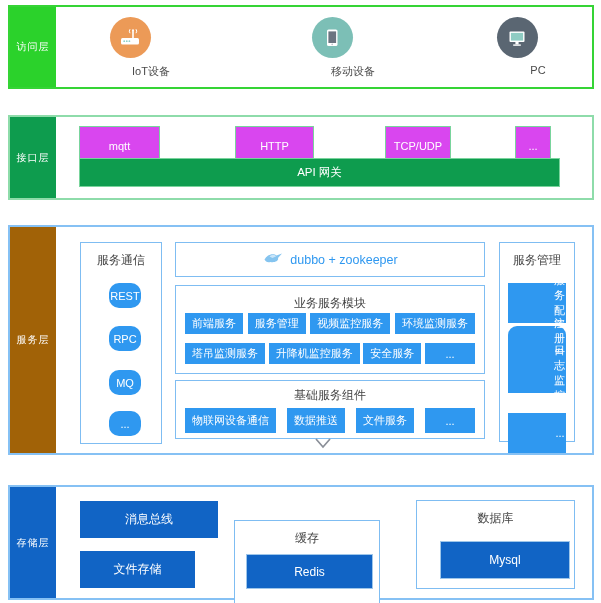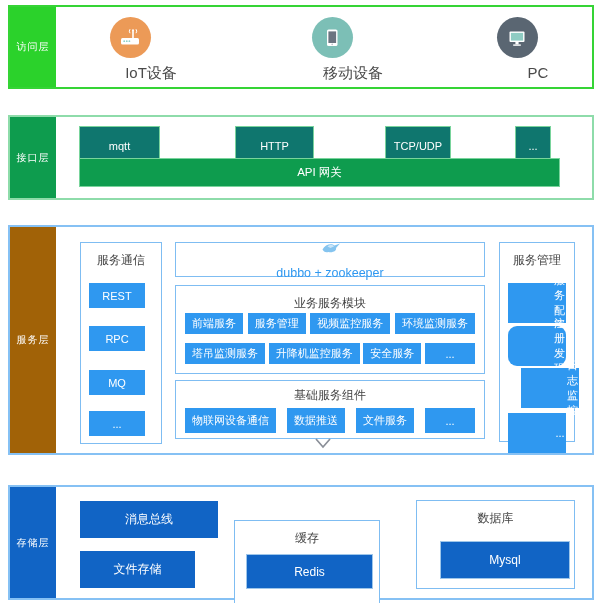--- a/index.html
+++ b/index.html
@@ -6,40 +6,40 @@
   body{width:601px;height:603px;position:relative;overflow:hidden;
        font-family:"Liberation Sans","DejaVu Sans",sans-serif;color:#4a4a4a;}
   .layer{position:absolute;left:8px;width:586px;background:#fff;box-sizing:border-box;}
   .layer-label{position:absolute;left:0;top:0;bottom:0;width:46px;display:flex;
        align-items:center;justify-content:center;color:#fff;font-size:10px;letter-spacing:1px;}
   
   #layer-access{top:5px;height:84px;border:2px solid #35d435;}
   #layer-access .layer-label{background:#2bd22b;}
   .device{position:absolute;top:10px;width:110px;display:flex;flex-direction:column;align-items:center;}
   .device-circle{width:41px;height:41px;border-radius:50%;display:flex;align-items:center;justify-content:center;}
-  .device-name{margin-top:6px;font-size:15px;color:#4a4a4a;margin-left:42px;}
+  .device-name{margin-top:6px;font-size:11px;color:#4a4a4a;margin-left:42px;}
   
   #layer-interface{top:115px;height:85px;border:2px solid #8edcaa;}
   #layer-interface .layer-label{background:#0e9c4e;}
-  .gchip{position:absolute;top:9px;height:40px;background:#0f766e;border:1px solid #79d49c;
+  .gchip{position:absolute;top:9px;height:40px;background:#d946ef;border:1px solid #79d49c;
        color:#fff;font-size:11px;display:flex;align-items:center;justify-content:center;box-sizing:border-box;}
   .api-bar{position:absolute;left:69px;top:41px;width:481px;height:29px;background:#0e9c4e;
        border:1px solid #79d49c;color:#fff;font-size:11.5px;display:flex;align-items:center;justify-content:center;box-sizing:border-box;}
   
   #layer-service{top:225px;height:230px;border:2px solid #86c1f4;}
   #layer-service .layer-label{background:#a16207;}
   .panel{position:absolute;background:#fff;border:1.5px solid #7fbdf2;box-sizing:border-box;}
   .panel-title{text-align:center;font-size:12px;color:#444;margin-top:9px;}
   .bchip{background:#2f98f0;color:#fff;font-size:11px;display:flex;align-items:center;justify-content:center;box-sizing:border-box;}
   .col-chip{position:absolute;height:25px;}
   #svc-comm{left:70px;top:15px;width:82px;height:202px;}
-  #svc-comm .col-chip{left:8px;width:56px;}
+  #svc-comm .col-chip{left:28px;width:32px;border-radius:10px;}
   #svc-mgmt{left:489px;top:15px;width:76px;height:200px;}
   #svc-mgmt .col-chip{left:8px;width:58px;height:40px;padding-left:46px;}
-  #svc-dubbo{left:165px;top:15px;width:310px;height:35px;display:flex;align-items:center;justify-content:center;gap:7px;flex-direction:column;}
+  #svc-dubbo{left:165px;top:15px;width:310px;height:35px;display:flex;align-items:center;justify-content:center;gap:7px;}
   #svc-dubbo .dubbo-text{color:#2f98f0;font-size:12.5px;}
   #svc-business{left:165px;top:58px;width:310px;height:89px;}
   #svc-base{left:165px;top:153px;width:310px;height:59px;}
   .chip-row{position:absolute;left:9px;right:9px;display:flex;justify-content:space-between;}
   .chip-row .bchip{padding:0 7px;height:21px;}
   #base-row .bchip{height:25px;}
   .dots{min-width:50px;}
   .arrow-wrap{position:absolute;left:304px;top:209px;width:18px;height:13px;}
   
   #layer-storage{top:485px;height:115px;border:2px solid #86c1f4;}
@@ -158,21 +158,21 @@
   <div class="arrow-wrap">
     <svg width="18" height="13" viewBox="0 0 18 13">
       <path d="M2 2 L9 10 L16 2" stroke="#8a8f98" stroke-width="1.7" fill="none"></path>
     </svg>
   </div>
 
   <div class="panel" id="svc-mgmt">
     <div class="panel-title">服务管理</div>
     <div class="bchip col-chip" style="top:40px;">服务配置</div>
     <div class="bchip col-chip" style="top:83px;border-radius:9px;">注册发现</div>
-    <div class="bchip col-chip" style="top:125px;margin-left:13px;">日志监控</div>
+    <div class="bchip col-chip" style="top:110px;">日志监控</div>
     <div class="bchip col-chip" style="top:170px;">...</div>
   </div>
 </div>
 
 <div class="layer" id="layer-storage">
   <div class="layer-label">存储层</div>
 
   <div class="dblue-box" id="msg-bus">消息总线</div>
   <div class="dblue-box" id="file-store">文件存储</div>
 

